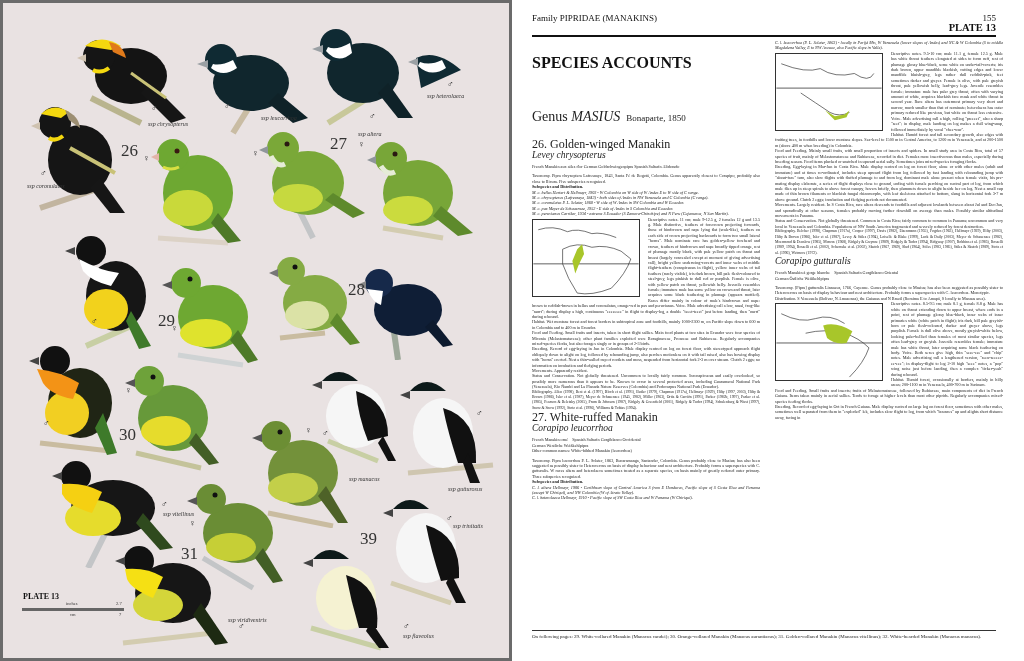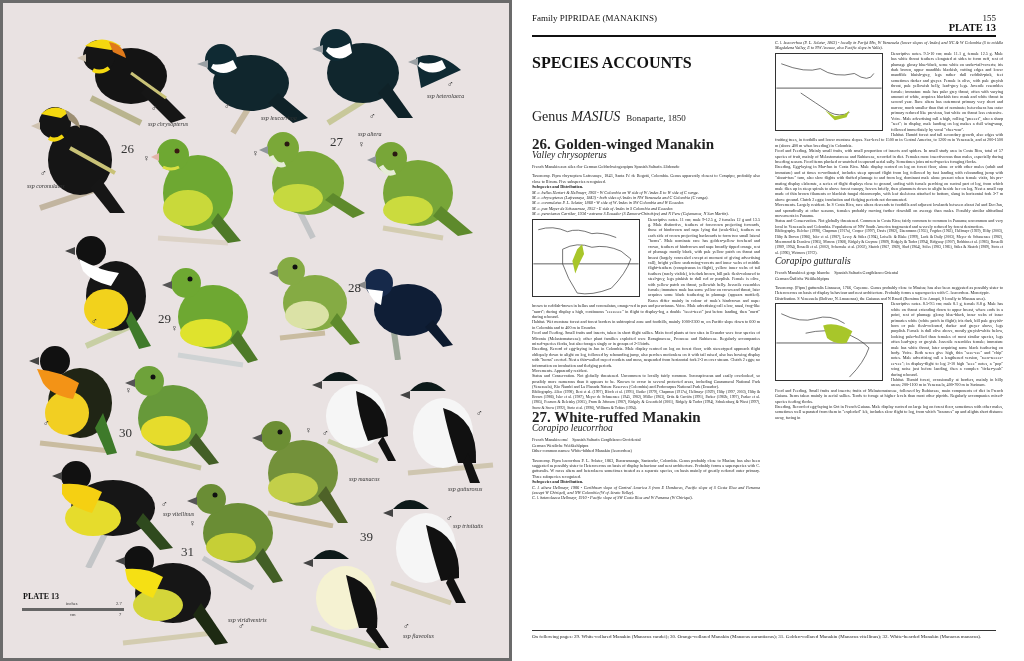--- a/index.html
+++ b/index.html
@@ -4,41 +4,41 @@
 <style>
   * { box-sizing: border-box; margin: 0; padding: 0; }
   html, body { width: 1024px; height: 661px; overflow: hidden; background: #ffffff; }
   body { font-family: "Liberation Serif", serif; color: #111; position: relative; }
 
   
   .plate { position: absolute; left: 0; top: 0; width: 512px; height: 661px; background: #6b6b6b; }
   .plate-inner { position: absolute; left: 3px; top: 3px; width: 506px; height: 655px; background: #e9e2e2; }
   .bird { position: absolute; }
   .lbl { position: absolute; font-size: 6px; font-style: italic; color: #333; white-space: nowrap; }
-  .num { position: absolute; font-size: 13px; color: #333; }
+  .num { position: absolute; font-size: 17px; color: #333; }
   .sex { position: absolute; font-size: 9px; color: #333; }
   .plate-title { position: absolute; left: 20px; top: 589px; font-size: 8px; font-weight: bold; }
   .scale { position: absolute; left: 19px; top: 605px; width: 102px; height: 3px; background: #666; }
   .scale-top { position: absolute; font-size: 4.5px; color: #333; }
 
   
   .page { position: absolute; left: 512px; top: 0; width: 512px; height: 542px; background: #fff; }
   .hdr-family { position: absolute; left: 20px; top: 13px; font-size: 9px; }
   .hdr-title { position: absolute; left: 20px; top: 22px; font-size: 16px; font-weight: bold; margin-top: 32px; }
   .hdr-page { position: absolute; right: 28px; top: 13px; font-size: 9px; }
   .hdr-plate { position: absolute; right: 28px; top: 22px; font-size: 10.5px; font-weight: bold; }
   .hdr-rule { position: absolute; left: 20px; right: 28px; top: 35px; height: 2px; background: #111; }
 
   .col { position: absolute; top: 55px; width: 228px; font-size: 4.2px; line-height: 5.4px; color: #222; }
   .col.l { left: 20px; margin-top: 46px; }
   .col.r { left: 263px; top: 40px; }
   .genus { font-size: 14px; line-height: 16px; margin: 8px 0 12px; }
   .genus i { font-size: 14px; }
   .genus .auth { font-size: 9px; margin-left: 6px; }
-  .sp-title { font-size: 15px; line-height: 12px; font-weight: bold; }
+  .sp-title { font-size: 12px; line-height: 12px; font-weight: normal; }
   .sp-sci { font-size: 9.5px; line-height: 11px; font-style: italic; margin-bottom: 3px; }
   .names { font-size: 4.2px; margin-bottom: 4px; }
   .b { font-weight: bold; }
   p { margin: 0; text-align: justify; }
   .map { float: left; width: 108px; height: 78px; border: 1px solid #333; margin: 2px 8px 3px 0; position: relative; background: #fff; overflow: hidden; }
   .map svg { width: 100%; height: 100%; }
   .footer-rule { position: absolute; left: 20px; right: 28px; top: 630px; height: 1px; background: #333; }
   .footer { position: absolute; left: 20px; right: 28px; top: 634px; font-size: 5px; line-height: 6.5px; color: #222; }
 </style>
 </head>
@@ -302,21 +302,21 @@
   <div class="hdr-title">SPECIES ACCOUNTS</div>
   <div class="hdr-page">155</div>
   <div class="hdr-plate">PLATE 13</div>
   <div class="hdr-rule"></div>
 
   <div class="col l">
     <div class="genus">
       <span>Genus </span><i>MASIUS</i><span class="auth">Bonaparte, 1850</span>
     </div>
     <div class="sp-title">26. Golden-winged Manakin</div>
-    <div class="sp-sci">Valley chrysopterus</div>
+    <div class="sp-sci">Levey chrysopterus</div>
     <div class="names">French Manakin aux ailes d'or    German Goldschwingenpipra    Spanish Saltarín Alidorado</div>
     <p>Taxonomy. Pipra chrysoptera Lafresnaye, 1843, Santa Fé de Bogotá, Colombia. Genus apparently closest to Corapipo, probably also close to Ilicura. Five subspecies recognized.</p>
     <p class="b">Subspecies and Distribution.</p>
     <p style="font-style:italic">M. c. bellus Hartert &amp; Hellmayr, 1903 - W Colombia on W side of W Andes E to W side of C range.</p>
     <p style="font-style:italic">M. c. chrysopterus (Lafresnaye, 1843) - both sides of Andes in NW Venezuela and C Colombia (C range).</p>
     <p style="font-style:italic">M. c. coronulatus P. L. Sclater, 1860 - W side of W Andes in SW Colombia and W Ecuador.</p>
     <p style="font-style:italic">M. c. pax Meyer de Schauensee, 1952 - E side of Andes in S Colombia and Ecuador.</p>
     <p style="font-style:italic">M. c. peruvianus Carriker, 1934 - extreme S Ecuador (S Zamora-Chinchipe) and N Peru (Cajamarca, N San Martín).</p>
     <div class="map">
       <svg viewBox="0 0 108 78">

